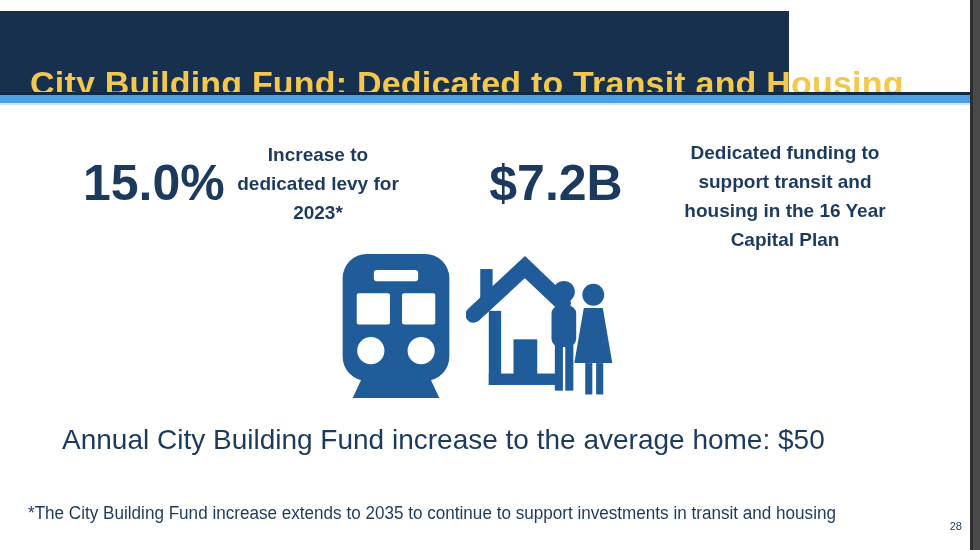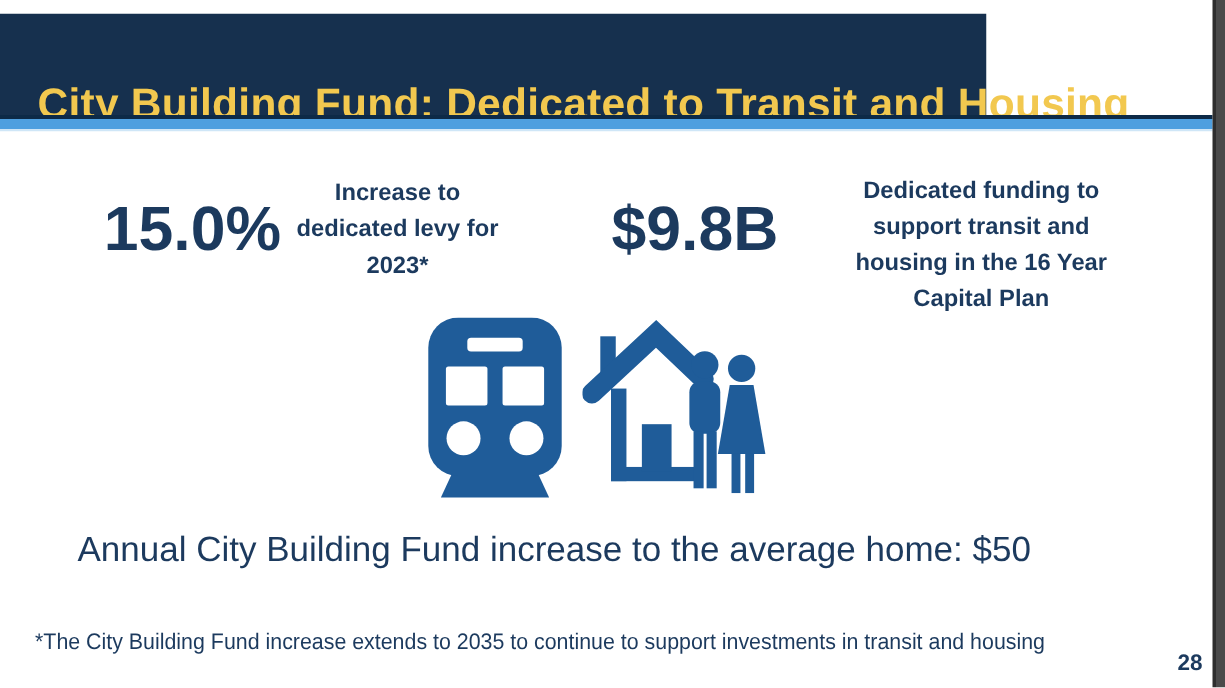--- a/index.html
+++ b/index.html
@@ -50,42 +50,42 @@
   .highlight{
     position:absolute;left:62px;top:424px;font-size:28px;font-weight:400;
     color:var(--body-text);white-space:nowrap;
   }
   .footnote{
     position:absolute;left:28px;top:503px;font-size:18px;font-weight:400;
     color:var(--body-text);white-space:nowrap;
     transform:scaleX(0.95);transform-origin:left center;
   }
   .page-number{
-    position:absolute;right:18px;top:520px;font-size:18px;font-weight:700;
+    position:absolute;right:18px;top:520px;font-size:11px;font-weight:400;
     color:var(--body-text);
   }
   .edge-strip{
     position:absolute;top:0;right:0;width:10px;height:550px;
     background:linear-gradient(to right,#2e2e2e 0px,#2e2e2e 3px,var(--edge-strip) 3px);
   }
 </style>
 </head>
 <body>
 
 <div class="slide">
 
   <header class="titlebar">
     <h1>City Building Fund: Dedicated to Transit and Housing</h1>
   </header>
   <div class="accent-stripe"></div>
 
   <div class="stat-value levy">15.0%</div>
   <div class="stat-caption levy">Increase to dedicated levy for 2023*</div>
 
-  <div class="stat-value funding">$9.8B</div>
+  <div class="stat-value funding">$7.2B</div>
   <div class="stat-caption funding">Dedicated funding to support transit and housing in the 16 Year Capital Plan</div>
 
   <span class="icon train">
     <svg viewBox="0 0 110 145" xmlns="http://www.w3.org/2000/svg" fill="currentColor" aria-hidden="true">
       <path d="M25 115 h60 l13 28 H12 z"></path>
       <rect x="2" y="0" width="106" height="126" rx="24"></rect>
       <rect x="33" y="16" width="44" height="11" rx="3" fill="#fff"></rect>
       <rect x="16" y="39" width="33" height="31" rx="2" fill="#fff"></rect>
       <rect x="61" y="39" width="33" height="31" rx="2" fill="#fff"></rect>
       <circle cx="30" cy="96" r="13.5" fill="#fff"></circle>

